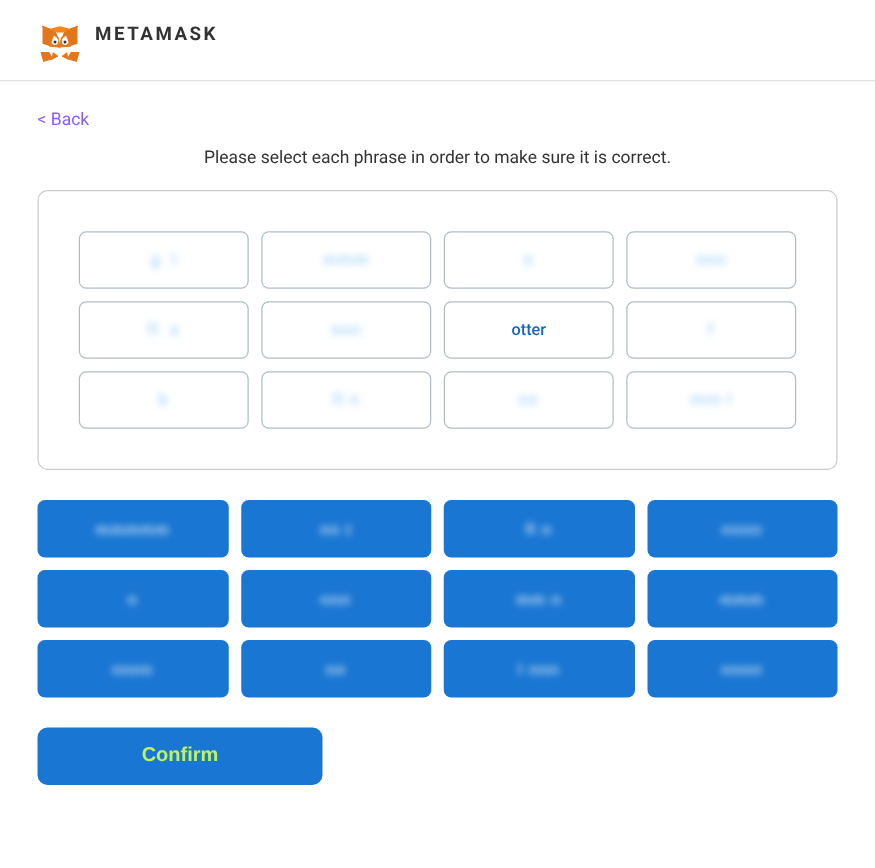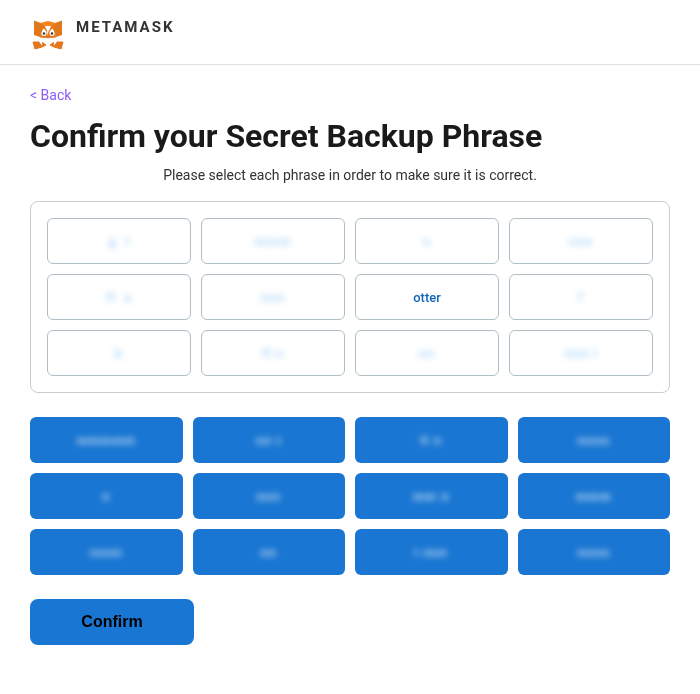--- a/index.html
+++ b/index.html
@@ -46,21 +46,21 @@
     }
     .subtitle {
       font-size: 14px;
       color: #333;
       margin-bottom: 18px;
       text-align: center;
     }
     .phrase-box {
       border: 1px solid #ccc;
       border-radius: 8px;
-      padding: 16px;
+      padding: 32px;
       margin-bottom: 24px;
       background: #fff;
     }
     .phrase-grid {
       display: grid;
       grid-template-columns: repeat(4, 1fr);
       gap: 10px;
     }
     .phrase-slot {
       border: 1px solid #b0bec5;
@@ -107,25 +107,25 @@
       filter: blur(3px);
       font-size: 13px;
       color: #fff;
       letter-spacing: 1px;
     }
     .confirm-btn {
       background: #1976d2;
       border: none;
       border-radius: 8px;
       padding: 14px 40px;
-      color: #000000;
+      color: #bef264;
       font-size: 16px;
       font-weight: 600;
       cursor: pointer;
-      width: 164px;
+      width: 228px;
     }
     
   </style>
 </head>
 <body>
 
 <div class="header">
 
   <svg class="logo-img" viewBox="0 0 36 36" xmlns="http://www.w3.org/2000/svg">
     <polygon points="32,3 20,12 22,7" fill="#E2761B" stroke="#E2761B" stroke-linejoin="round"></polygon>
@@ -150,21 +150,20 @@
     <polygon points="10,5 18,3 26,5 22,8 14,8" fill="#F6851B"></polygon>
 
     <polygon points="4,3 10,5 14,8 10,19 4,17" fill="#E2761B"></polygon>
     <polygon points="32,3 26,5 22,8 26,19 32,17" fill="#E2761B"></polygon>
   </svg>
   <span class="logo-text">METAMASK</span>
 </div>
 
 <div class="content">
   <div class="back-link">&lt; Back</div>
-  <h1 class="page-title">Confirm your Secret Backup Phrase</h1>
   <p class="subtitle">Please select each phrase in order to make sure it is correct.</p>
 
   <div class="phrase-box">
     <div class="phrase-grid">
       <div class="phrase-slot filled">
           <span class="blurred-text">g&nbsp;&nbsp;l</span>
         </div>
       <div class="phrase-slot filled">
           <span class="blurred-text">mmm</span>
         </div>

